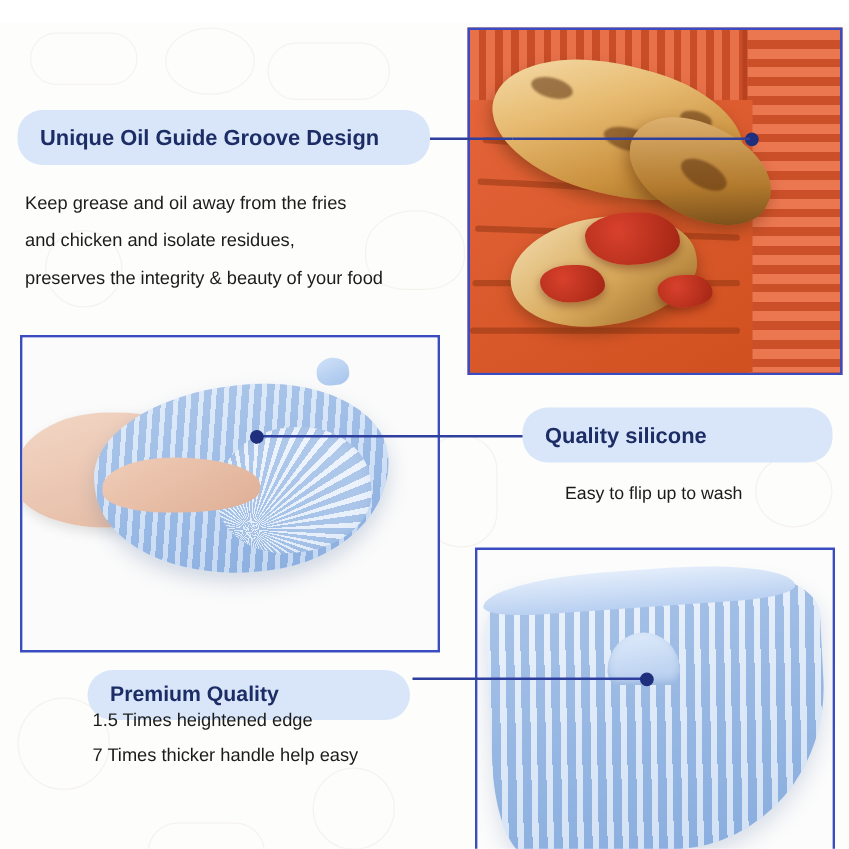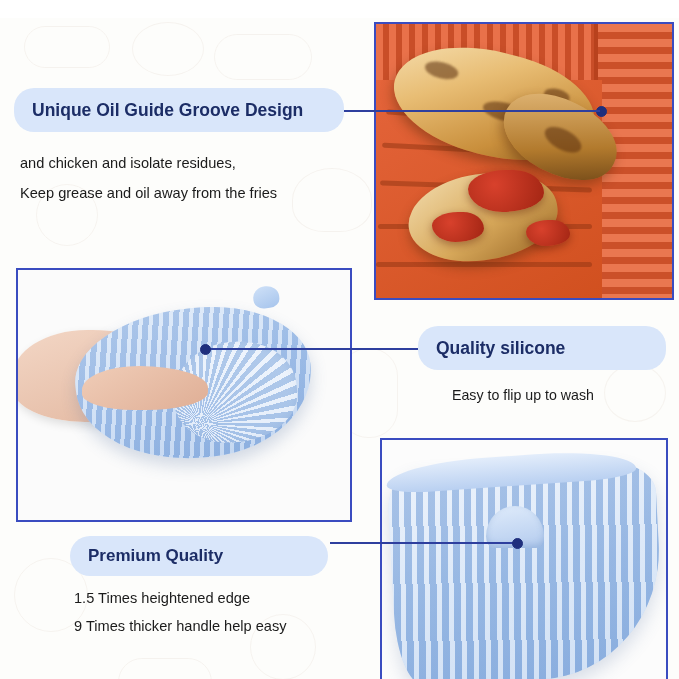--- a/index.html
+++ b/index.html
@@ -227,21 +227,21 @@
 
   
   .body-text {
     position: absolute;
     color: #1b1b1b;
     font-size: 14.6px;
     line-height: 30px;
   }
   #text-groove { left: 20px; top: 130px; width: 350px; }
   #text-silicone { left: 452px; top: 362px; width: 240px; font-size: 14.2px; }
-  #text-premium { left: 74px; top: 566px; width: 300px; line-height: 28px; }
+  #text-premium { left: 74px; top: 545px; width: 300px; line-height: 28px; }
 
   
   .line {
     position: absolute;
     background: #2e3f9e;
     height: 1.6px;
   }
   .dot {
     position: absolute;
     width: 9px; height: 9px;
@@ -329,32 +329,33 @@
   <div class="line" style="left:206px;top:330px;width:214px;"></div>
   <div class="dot" style="left:200px;top:326px;"></div>
 
   <div class="line" style="left:330px;top:524px;width:186px;"></div>
   <div class="dot" style="left:512px;top:520px;"></div>
 
   <div class="pill" id="pill-groove">
     <span>Unique Oil Guide Groove Design</span>
   </div>
   <div class="body-text" id="text-groove">
+    <div>Keep grease and oil away from the fries</div>
     <div>and chicken and isolate residues,</div>
-    <div>Keep grease and oil away from the fries</div>
+    <div>preserves the integrity &amp; beauty of your food</div>
   </div>
 
   <div class="pill" id="pill-silicone">
     <span>Quality silicone</span>
   </div>
   <div class="body-text" id="text-silicone">
     <div>Easy to flip up to wash</div>
   </div>
 
   <div class="pill" id="pill-premium">
     <span>Premium Quality</span>
   </div>
   <div class="body-text" id="text-premium">
     <div>1.5 Times heightened edge</div>
-    <div>9 Times thicker handle  help easy</div>
+    <div>7 Times thicker handle  help easy</div>
   </div>
 
 </div>
 
 </body></html>

